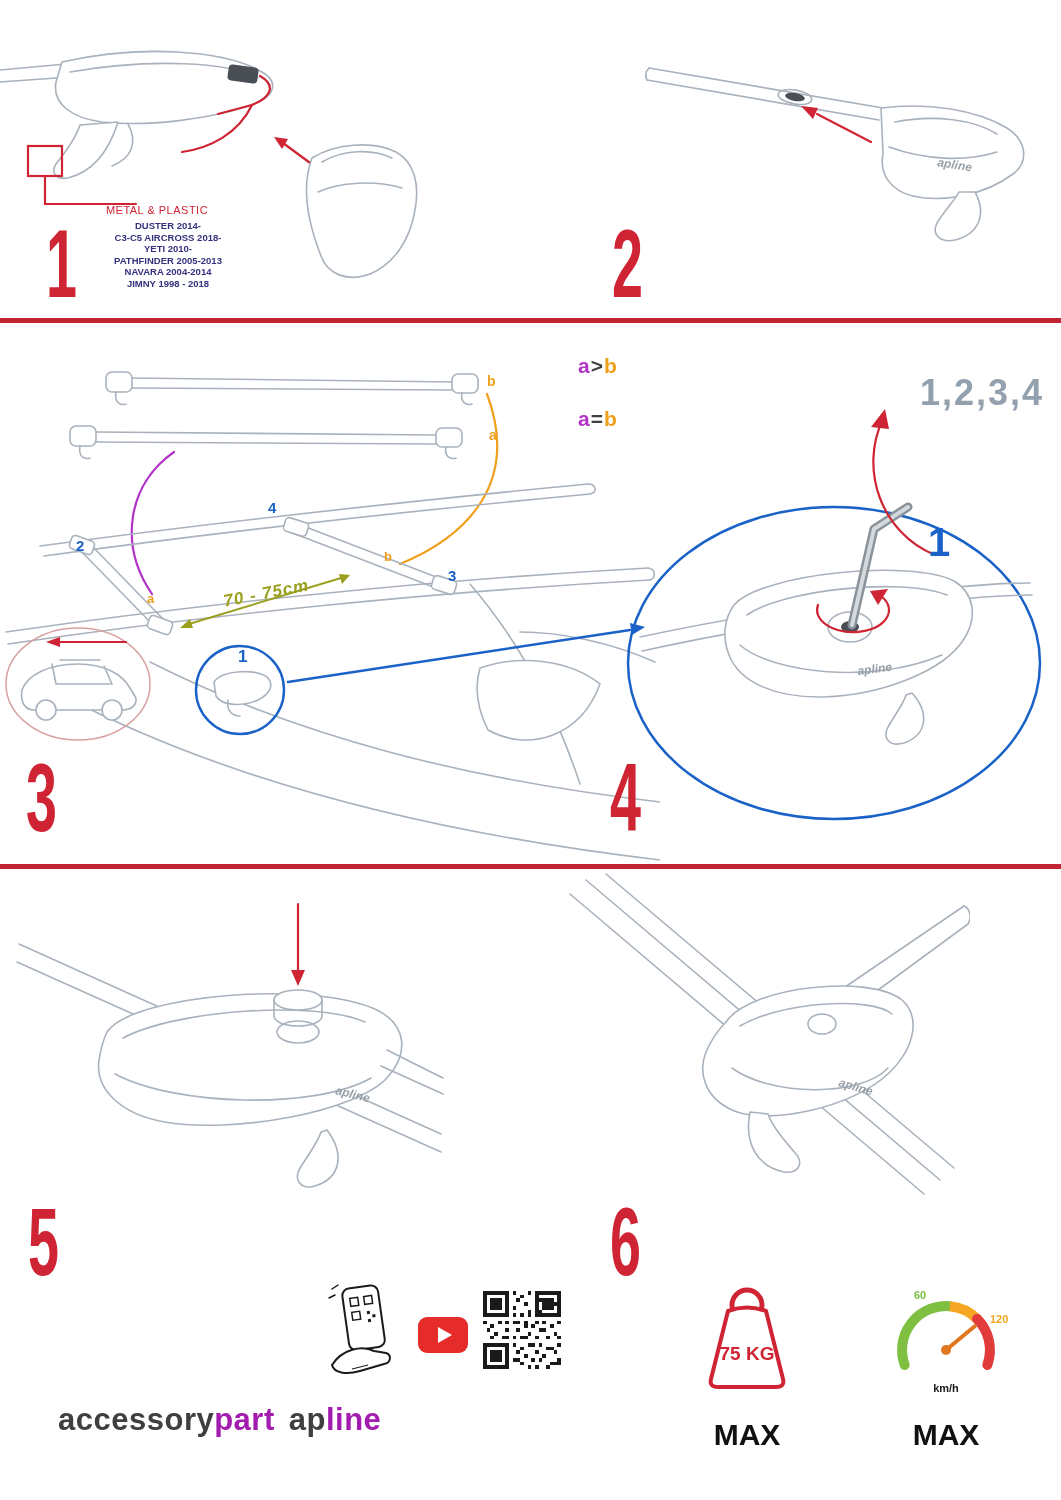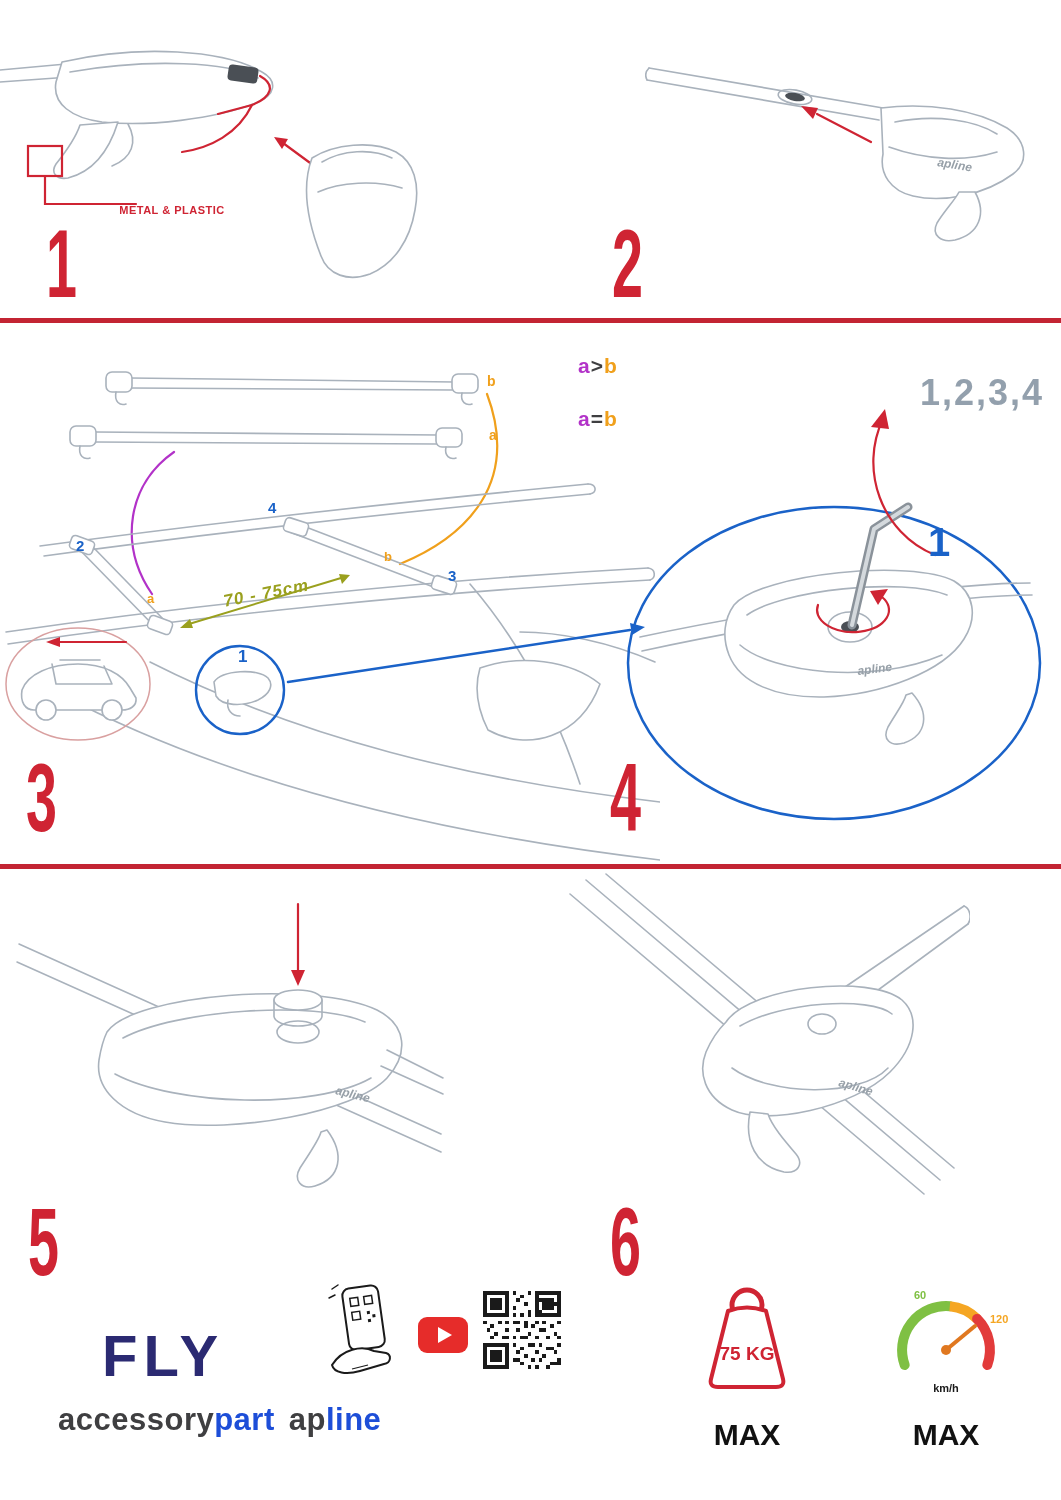--- a/index.html
+++ b/index.html
@@ -3,27 +3,27 @@
 <meta charset="utf-8">
 <style>
   *{margin:0;padding:0;box-sizing:border-box}
   html,body{background:#fff}
   .page{position:relative;width:1061px;height:1500px;background:#fff;overflow:hidden;
         font-family:"Liberation Sans",sans-serif;color:#1a1a1a}
   .abs{position:absolute}
   .divider{position:absolute;left:0;width:1061px;height:5px;background:#c32433}
   .stepnum{position:absolute;font-weight:700;font-size:96px;line-height:.8;color:#cf2433;
            transform:scaleX(.58);transform-origin:0 0;letter-spacing:-3px}
-  .material{position:absolute;left:92px;top:204px;width:160px;text-align:center;
-            color:#cf2433;font-weight:700;font-size:11px;letter-spacing:.5px}
+  .material{position:absolute;left:77px;top:204px;width:160px;text-align:center;
+            color:#cf2433;font-weight:400;font-size:11px;letter-spacing:.5px}
   .models{position:absolute;left:88px;top:220px;width:160px;text-align:center;
           color:#34327e;font-weight:700;font-size:9.5px;line-height:11.5px}
   .lbl{position:absolute;font-weight:700;line-height:1}
   .orange{color:#f0a01c}.purple{color:#b232c8}
-  .dark{color:#3f3f41}.redtx{color:#1d4ed8}
+  .dark{color:#3f3f41}.redtx{color:#a21caf}
   .rel{position:absolute;font-weight:700;font-size:21px;letter-spacing:1px}
   .rooflbl{font-size:15px;color:#1a62c8}
   .barend{font-size:14px;color:#f0a01c}
   .rooforange{font-size:13px;color:#f0a01c}
   .circle1{font-size:17px;color:#1a62c8}
   .seq{position:absolute;font-weight:700;font-size:36px;color:#93a0ad;letter-spacing:2px}
   .first{position:absolute;font-weight:700;font-size:40px;color:#1a62c8}
   .distance{position:absolute;font-weight:700;font-style:italic;font-size:17px;color:#9aa01e;
             transform:rotate(-11deg);transform-origin:0 0;letter-spacing:1px}
   .fly{position:absolute;left:102px;top:1322px;font-weight:700;font-size:58px;
@@ -61,20 +61,28 @@
     <polygon fill="#cf2433" points="274,95 288,97 282,107"></polygon>
     <path class="lnf" d="M312,116 C334,102 372,98 396,110 C414,120 420,142 415,168 C410,198 394,222 370,232 C348,240 328,233 321,214 C310,186 300,148 312,116 Z"></path>
     <path class="ln" d="M322,120 C342,108 372,106 392,116"></path>
     <path class="ln" d="M318,150 C340,140 375,138 402,146"></path>
     <rect class="red" x="28" y="104" width="34" height="30" fill="none"></rect>
     <path class="red" d="M45,134 L45,162 L136,162"></path>
   </svg>
 
   <div class="material">METAL &amp; PLASTIC</div>
 
+  <div class="models">
+    <div>DUSTER 2014-</div>
+    <div>C3-C5 AIRCROSS 2018-</div>
+    <div>YETI 2010-</div>
+    <div>PATHFINDER 2005-2013</div>
+    <div>NAVARA 2004-2014</div>
+    <div>JIMNY 1998 - 2018</div>
+  </div>
 
   <div class="stepnum" style="left:46px;top:226px">1</div>
 
   <svg class="abs" style="left:645px;top:52px" width="410" height="205" viewBox="0 0 410 205">
     <path class="ln" d="M4,16 L238,56"></path>
     <path class="ln" d="M2,28 L234,68"></path>
     <path class="ln" d="M4,16 C0,20 0,24 2,28"></path>
     <ellipse class="ln" cx="150" cy="45" rx="17" ry="7" transform="rotate(10 150 45)"></ellipse>
     <ellipse cx="150" cy="45" rx="10" ry="4" transform="rotate(10 150 45)" fill="#4a4f55"></ellipse>
     <line class="red" x1="226" y1="90" x2="172" y2="62"></line>
@@ -232,21 +240,20 @@
     <path class="lnf" d="M186,150 C210,114 330,102 362,128 C380,144 376,174 350,200 C314,236 226,254 192,238 C164,225 158,200 166,180 C172,166 178,158 186,150 Z"></path>
     <path class="ln" d="M200,154 C240,130 330,124 352,142"></path>
     <path class="ln" d="M192,196 C230,224 320,226 348,196"></path>
     <ellipse class="ln" cx="282" cy="152" rx="14" ry="10"></ellipse>
     <path class="lnf" d="M210,240 C204,270 216,294 244,300 C258,302 264,292 256,282 C244,268 232,254 228,242 Z"></path>
     <text class="logo" x="298" y="214" transform="rotate(16 298 214)">apline</text>
   </svg>
 
   <div class="stepnum" style="left:610px;top:1204px">6</div>
 
-  <div class="fly">FLY</div>
 
   <div class="wordmark">
     <span class="dark">accessory</span><span class="redtx">part</span><span class="gap"></span><span class="dark">ap</span><span class="redtx">line</span>
   </div>
 
   <svg class="abs" style="left:322px;top:1281px" width="80" height="102" viewBox="0 0 80 102">
     <g transform="rotate(-8 40 40)">
       <rect x="24" y="6" width="36" height="62" rx="7" fill="#fff" stroke="#1a1a1a" stroke-width="2"></rect>
       <rect x="31" y="16" width="8" height="8" fill="none" stroke="#1a1a1a" stroke-width="1.5"></rect>
       <rect x="45" y="16" width="8" height="8" fill="none" stroke="#1a1a1a" stroke-width="1.5"></rect>

